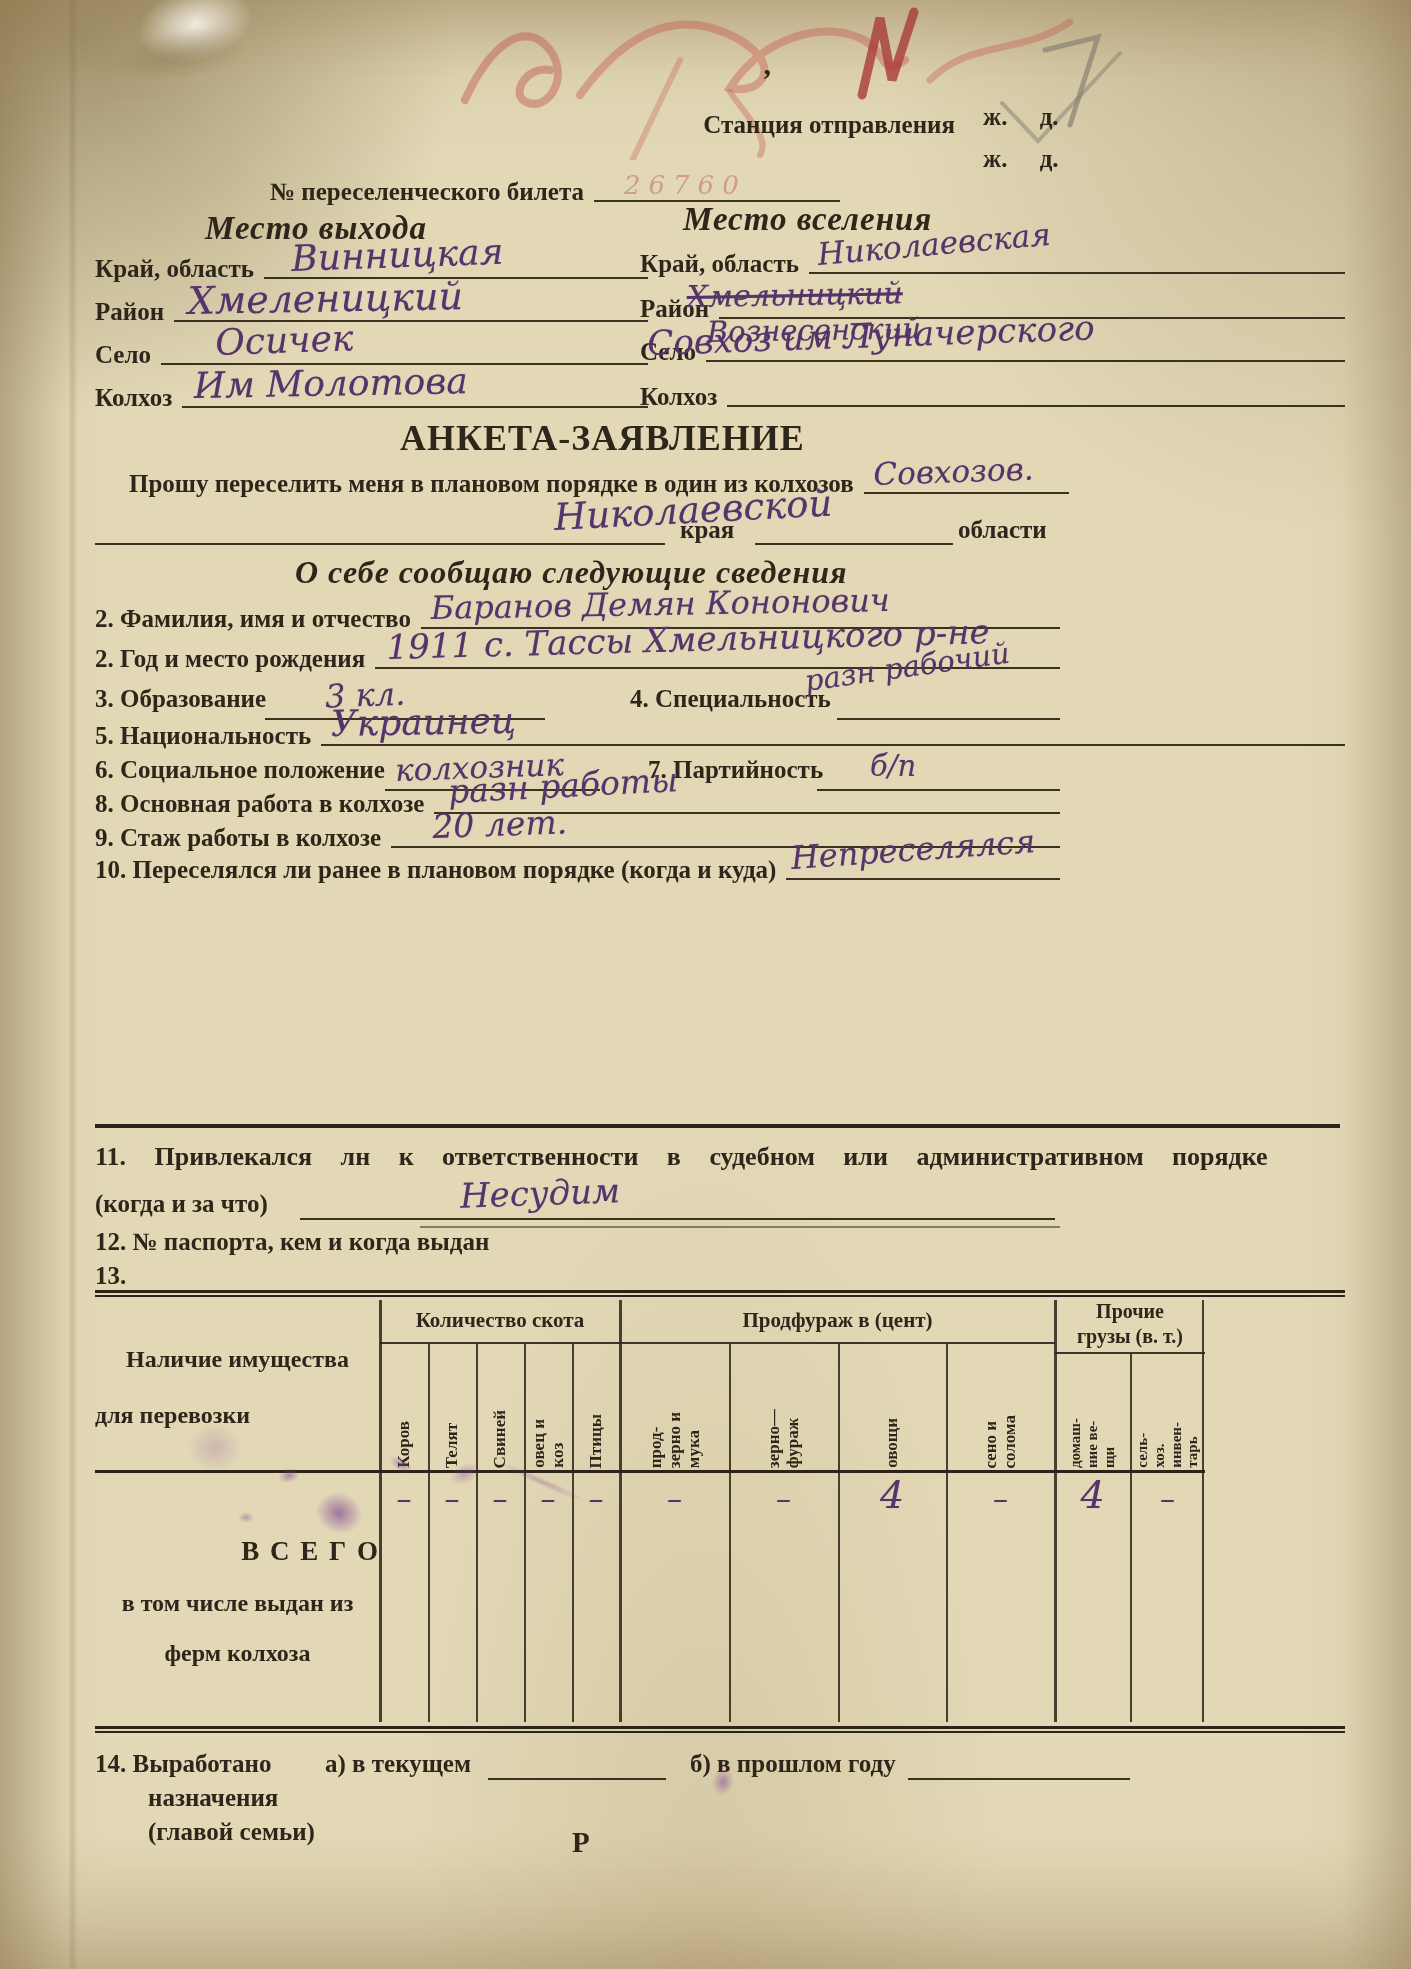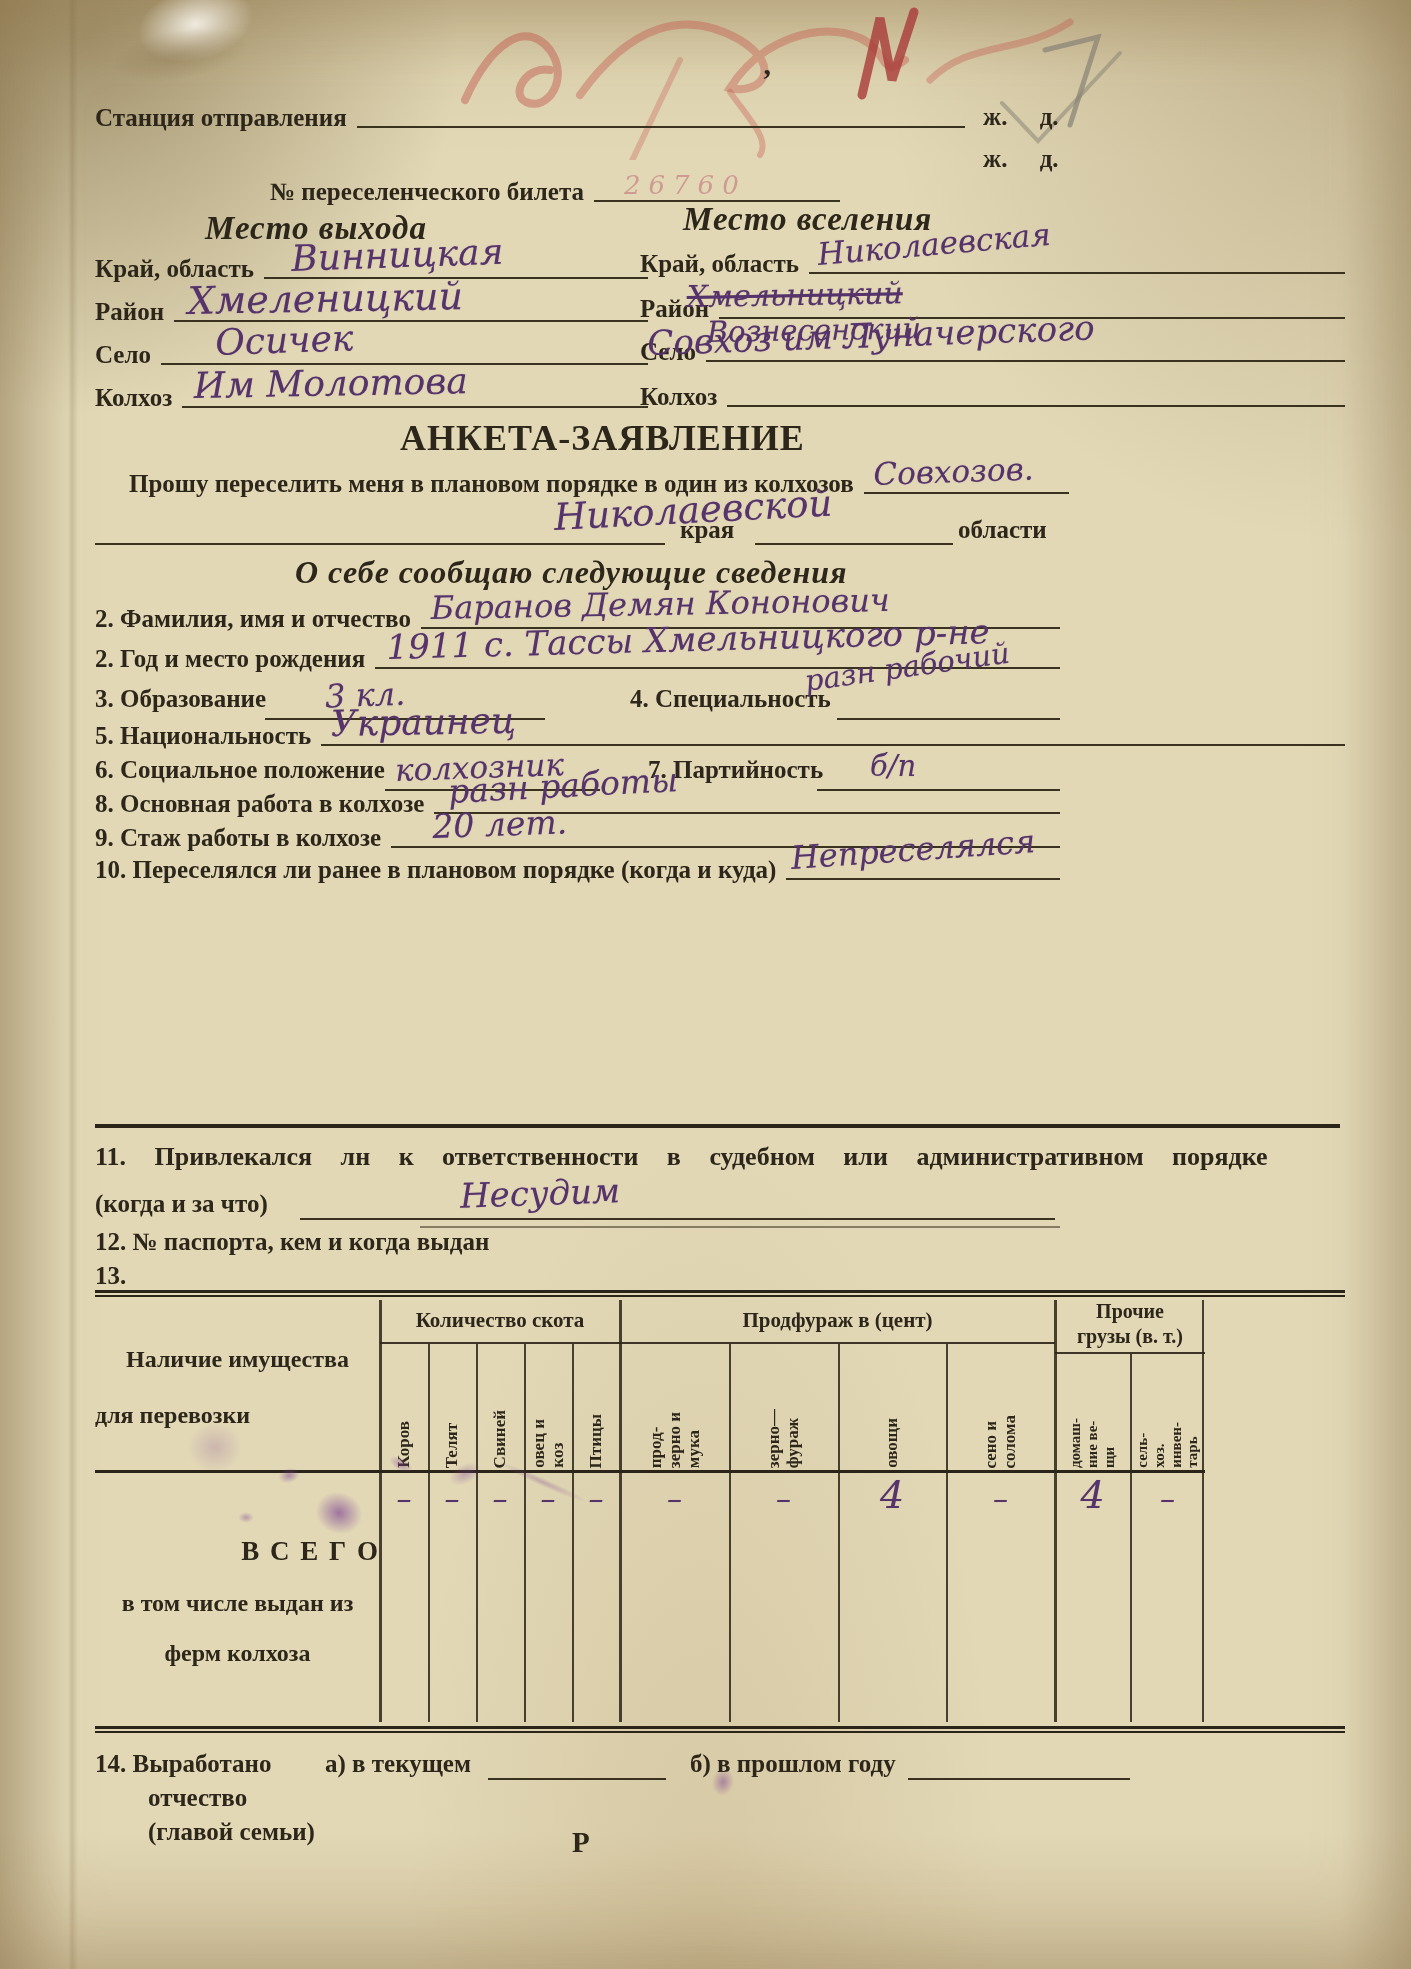--- a/index.html
+++ b/index.html
@@ -56,21 +56,21 @@
     <path d="M432,95 L450,18 L462,80 L484,12" stroke="#a93b38" stroke-width="9" fill="none" opacity="0.8" stroke-linecap="round"></path>
     <path d="M250,60 L200,165" stroke="#c2544b" stroke-width="6" fill="none" opacity="0.3" stroke-linecap="round"></path>
   </svg>
 
   <svg class="abs" style="left:990px;top:25px" width="180" height="140" viewBox="0 0 180 140">
     <path d="M55,25 L108,12 L80,100" stroke="#8b8577" stroke-width="5" fill="none" opacity="0.75" stroke-linecap="round"></path>
     <path d="M12,78 L48,116 L130,28" stroke="#8b8577" stroke-width="4" fill="none" opacity="0.55" stroke-linecap="round"></path>
   </svg>
   <span class="abs printed" style="left:762px;top:62px;font-size:30px;">’</span>
 
-  <div class="frow" style="left:95px;top:104px;width:870px;">
+  <div class="frow" style="left:95px;top:111px;width:870px;flex-direction:column;">
     <span class="printed lbl">Станция отправления</span>
     <span class="uline"></span>
   </div>
   <span class="abs printed" style="left:983px;top:103px;word-spacing:26px;">ж.  д.</span>
 
   <span class="abs printed" style="left:983px;top:145px;word-spacing:26px;">ж.  д.</span>
 
   <div class="frow" style="left:270px;top:178px;width:570px;text-align:right;">
     <span class="printed lbl">№ переселенческого билета</span>
     <span class="uline">
@@ -306,21 +306,21 @@
   <div class="stain abs" style="left:388px;top:1458px;width:26px;height:13px;transform:rotate(30deg);background:radial-gradient(ellipse, rgba(123,63,146,0.45), rgba(123,63,146,0) 70%);"></div>
   <div class="stain abs" style="left:238px;top:1512px;width:16px;height:11px;background:radial-gradient(ellipse, rgba(123,63,146,0.4), rgba(123,63,146,0) 70%);"></div>
   <div class="stain abs" style="left:448px;top:1464px;width:34px;height:20px;transform:rotate(-25deg);background:radial-gradient(ellipse, rgba(123,63,146,0.35), rgba(123,63,146,0) 70%);"></div>
   <div class="stain abs" style="left:185px;top:1420px;width:60px;height:55px;background:radial-gradient(ellipse, rgba(123,63,146,0.22), rgba(123,63,146,0) 65%);"></div>
   <div class="stain abs" style="left:495px;top:1478px;width:95px;height:8px;transform:rotate(24deg);background:radial-gradient(ellipse, rgba(123,63,146,0.3), rgba(123,63,146,0) 75%);"></div>
   <div class="stain abs" style="left:712px;top:1768px;width:22px;height:28px;transform:rotate(10deg);background:radial-gradient(ellipse, rgba(123,63,146,0.5), rgba(123,63,146,0) 70%);"></div>
 
   <div class="band" style="left:95px;top:1726px;width:1250px;"></div>
 
   <span class="abs printed" style="left:95px;top:1750px;">14. Выработано</span>
-  <span class="abs printed" style="left:148px;top:1784px;">отчество</span>
+  <span class="abs printed" style="left:148px;top:1784px;">назначения</span>
   <span class="abs printed" style="left:148px;top:1818px;">(главой семьи)</span>
   <span class="abs printed" style="left:325px;top:1750px;">а) в текущем</span>
   <span class="uline-a" style="left:488px;top:1778px;width:178px;"></span>
   <span class="abs printed" style="left:690px;top:1750px;">б) в прошлом году</span>
   <span class="uline-a" style="left:908px;top:1778px;width:222px;"></span>
 
   <span class="abs printed" style="left:572px;top:1826px;font-size:29px;">Р</span>
 
 </div>
 

